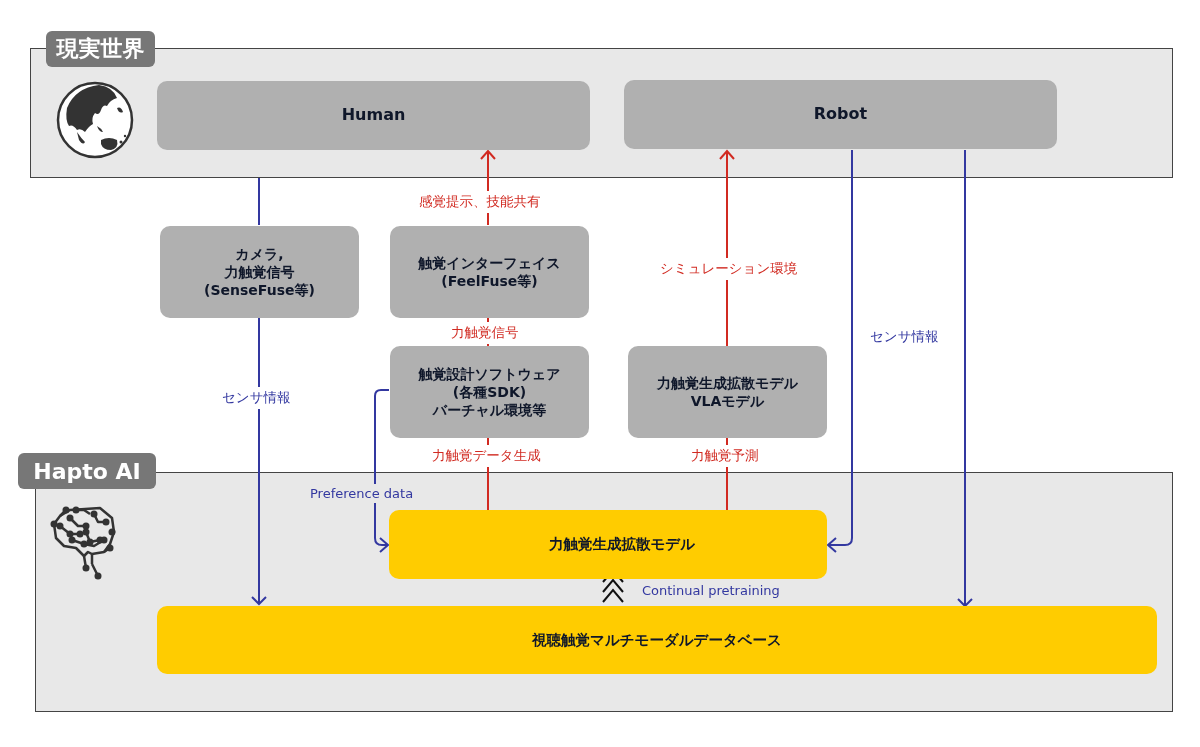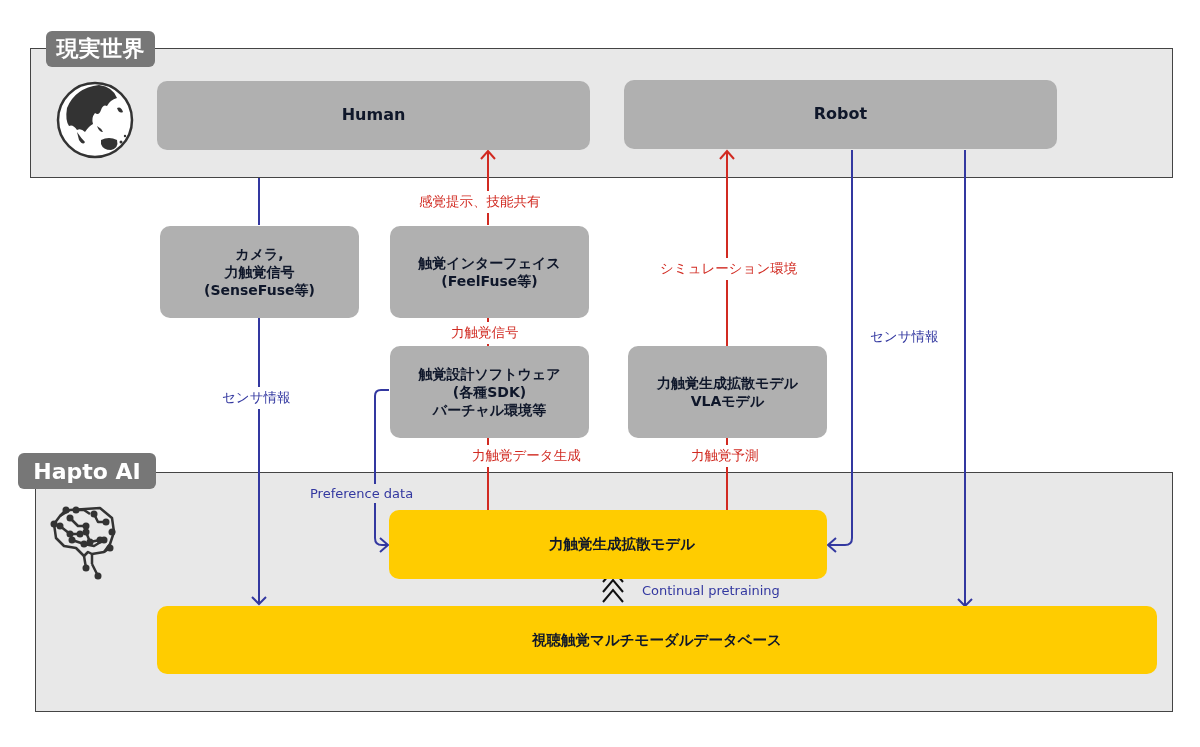--- a/index.html
+++ b/index.html
@@ -123,19 +123,19 @@
 (各種SDK)
 バーチャル環境等</div>
 <div class="box gray multiline" style="left:628px; top:346px; width:199px; height:92px;">力触覚生成拡散モデル
 VLAモデル</div>
 
 <div class="box yellow" style="left:389px; top:510px; width:438px; height:69px; font-size:14.5px;padding-left:28px;">力触覚生成拡散モデル</div>
 <div class="box yellow" style="left:157px; top:606px; width:1000px; height:68px; font-size:14.5px;">視聴触覚マルチモーダルデータベース</div>
 
 <div class="lbl red bg-white" style="left:415px; top:191px;">感覚提示、技能共有</div>
 <div class="lbl red bg-white" style="left:447px; top:322px;">力触覚信号</div>
-<div class="lbl red bg-white" style="left:428px; top:445px;margin-left:40px;">力触覚データ生成</div>
+<div class="lbl red bg-white" style="left:428px; top:445px;">力触覚データ生成</div>
 <div class="lbl red bg-white" style="left:656px; top:258px;">シミュレーション環境</div>
 <div class="lbl red bg-white" style="left:687px; top:445px;">力触覚予測</div>
 <div class="lbl blue bg-white" style="left:218px; top:387px;">センサ情報</div>
 <div class="lbl blue bg-white" style="left:866px; top:326px;">センサ情報</div>
 <div class="lbl blue bg-gray" style="left:306px; top:484px; font-size:13px;">Preference data</div>
 <div class="lbl blue" style="left:642px; top:583px; font-size:13px;">Continual pretraining</div>
 
 </body></html>

